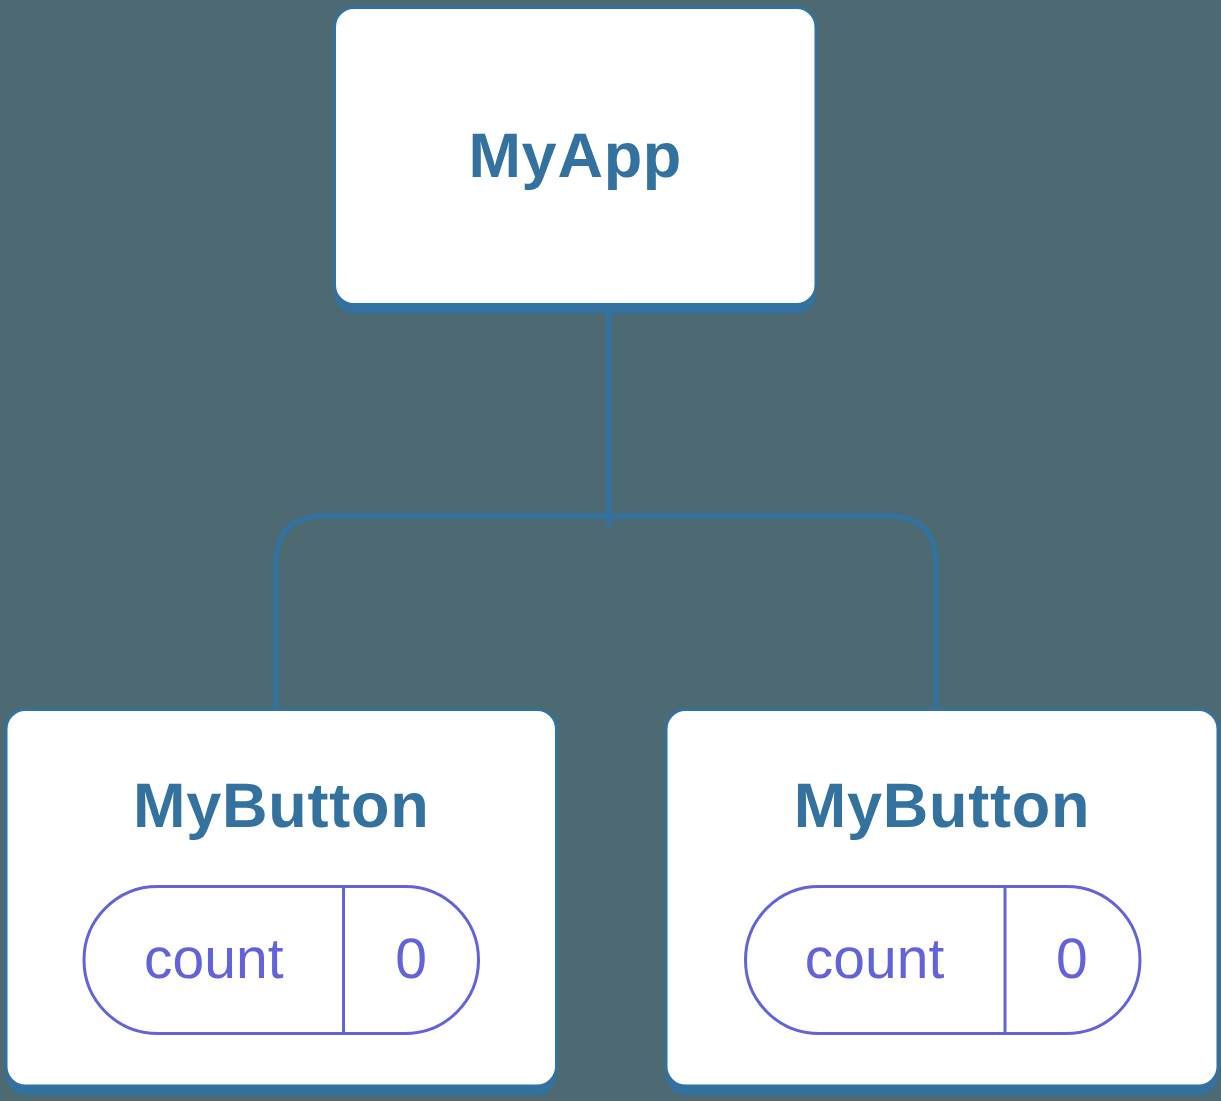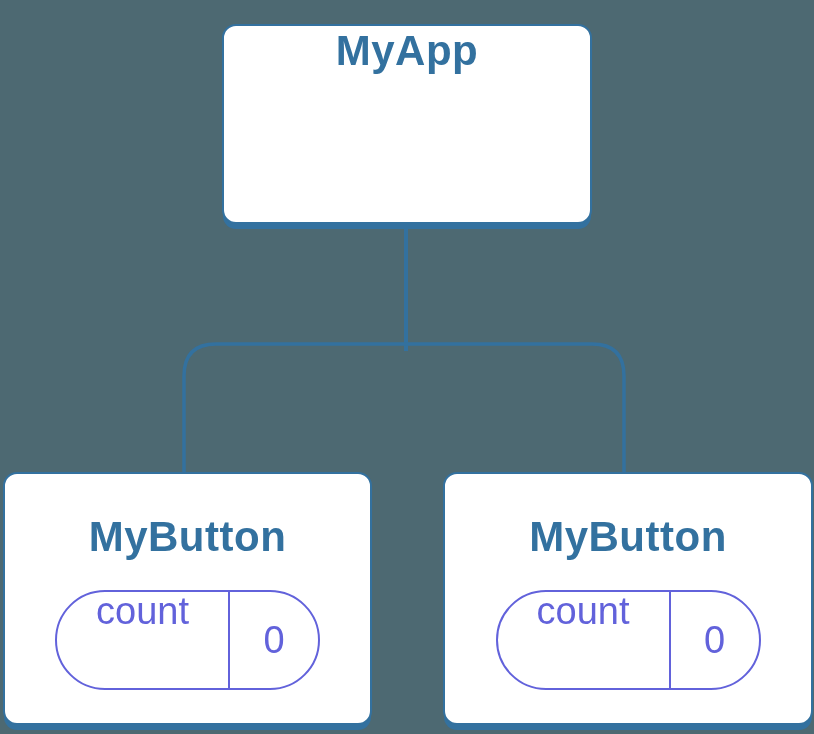--- a/index.html
+++ b/index.html
@@ -33,24 +33,24 @@
     border: 2px solid #33719F;
     border-radius: 14px;
     box-shadow: 0 6px 0 -1px #33719F;
     z-index: 2;
     display: flex;
     flex-direction: column;
     align-items: center;
   }
   .node-root {
     left: 222px;
-    top: 24px;
-    width: 370px;
+    top: 4px;
+    width: 323px;
     height: 200px;
-    justify-content: flex-start;
+    justify-content: center;
   }
   .node-child-left {
     left: 3px;
     top: 472px;
     width: 369px;
     height: 253px;
     padding-top: 38px;
   }
   .node-child-right {
     left: 443px;
@@ -77,20 +77,21 @@
     display: flex;
     align-items: stretch;
     overflow: hidden;
     background: #ffffff;
   }
   .state-key-cell {
     box-sizing: border-box;
     width: 173px;
     border-right: 2px solid #6262DB;
     display: flex;
+    align-items: center;
     justify-content: center;
   }
   .state-value-cell {
     flex: 1;
     display: flex;
     align-items: center;
     justify-content: center;
   }
   .state-text {
     color: #6262DB;

